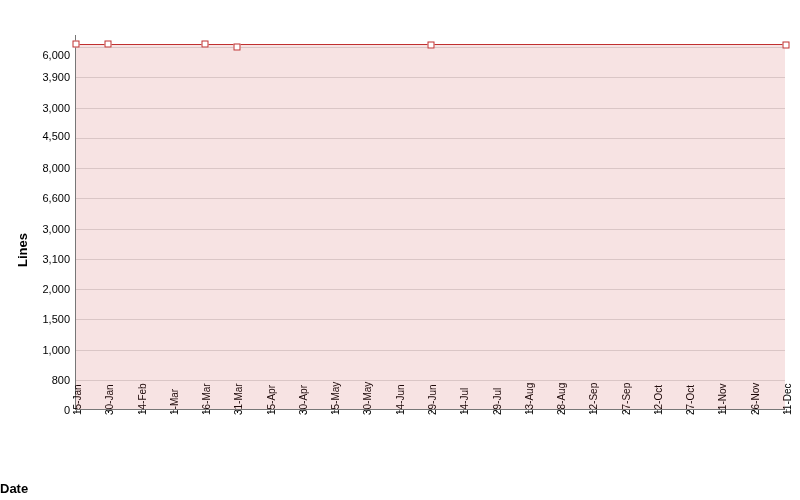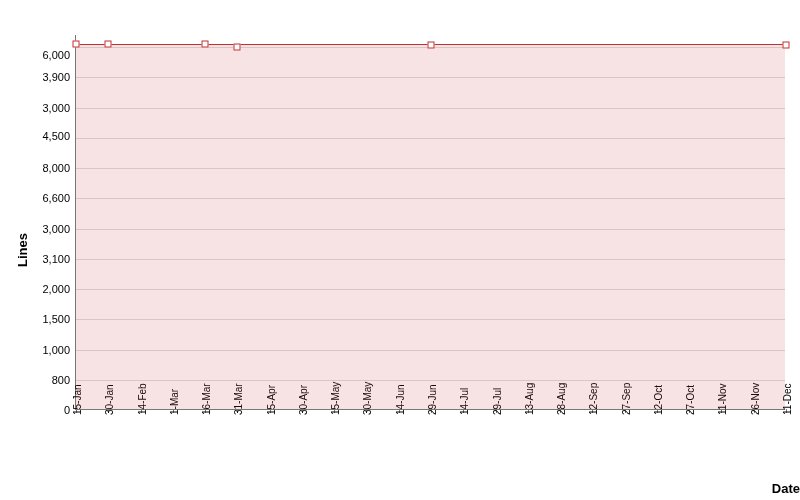--- a/index.html
+++ b/index.html
@@ -32,21 +32,21 @@
     transform: translateY(-50%) rotate(-90deg);
     transform-origin: center;
     font-size: 13px;
     font-weight: bold;
   }
   .xlabel {
     position: absolute;
     bottom: 4px;
     left: 0;
     width: 100%;
-    text-align: right;
+    text-align: left;
     font-size: 13px;
     font-weight: bold;
   }
   .plot {
     position: absolute;
     left: 75px;
     top: 35px;
     width: 710px;
     height: 375px;
     border-left: 1px solid #777;

